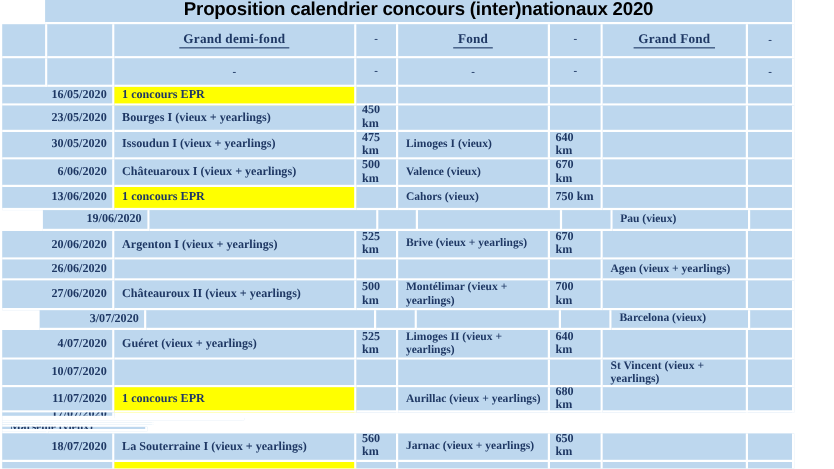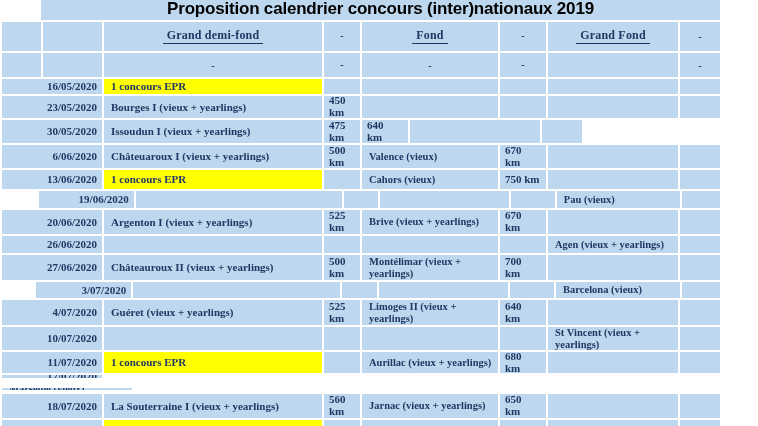--- a/index.html
+++ b/index.html
@@ -54,21 +54,21 @@
   }
   .dash{justify-content:center;font-size:10px;padding-left:0;}
 </style>
 </head>
 <body>
 
 <div class="table">
 
   <div class="trow title-row">
     <div class="cell spacer title-spacer"></div>
-    <div class="cell title-cell">Proposition calendrier concours (inter)nationaux 2019</div>
+    <div class="cell title-cell">Proposition calendrier concours (inter)nationaux 2020</div>
   </div>
 
   <div class="trow header-row">
     <div class="cell c-a"></div>
     <div class="cell c-b"></div>
     <div class="cell c-name hcenter">
       <span class="hlabel">Grand demi-fond</span>
     </div>
     <div class="cell c-km dash">-</div>
     <div class="cell c-fname hcenter">
@@ -110,20 +110,21 @@
         <div class="cell c-fname"></div>
         <div class="cell c-fkm"></div>
         <div class="cell c-gname"></div>
         <div class="cell c-lkm"></div>
       </div>
       <div class="trow" style="height: 25px;">
         <div class="cell c-date">30/05/2020</div>
         <div class="cell c-name">Issoudun I (vieux + yearlings)</div>
         <div class="cell c-km">475
 km</div>
+        <div class="cell c-fname">Limoges I (vieux)</div>
         <div class="cell c-fkm">640
 km</div>
         <div class="cell c-gname"></div>
         <div class="cell c-lkm"></div>
       </div>
       <div class="trow" style="height: 25px;">
         <div class="cell c-date">6/06/2020</div>
         <div class="cell c-name">Châteuaroux I (vieux + yearlings)</div>
         <div class="cell c-km">500
 km</div>

